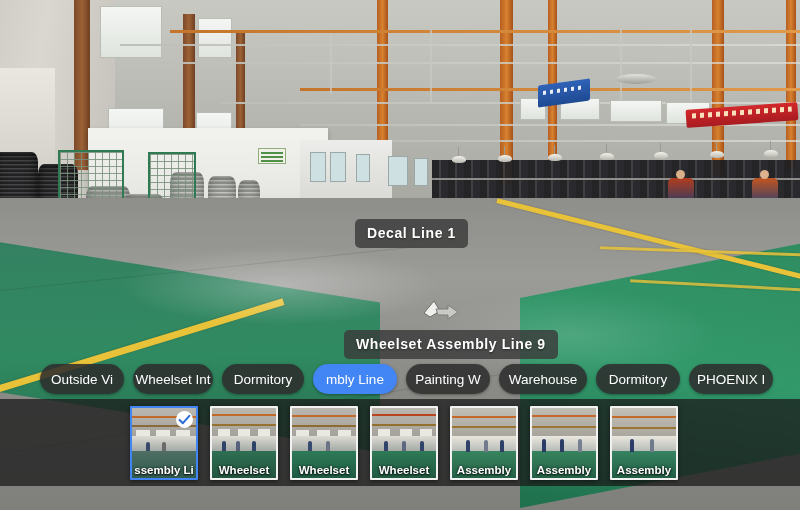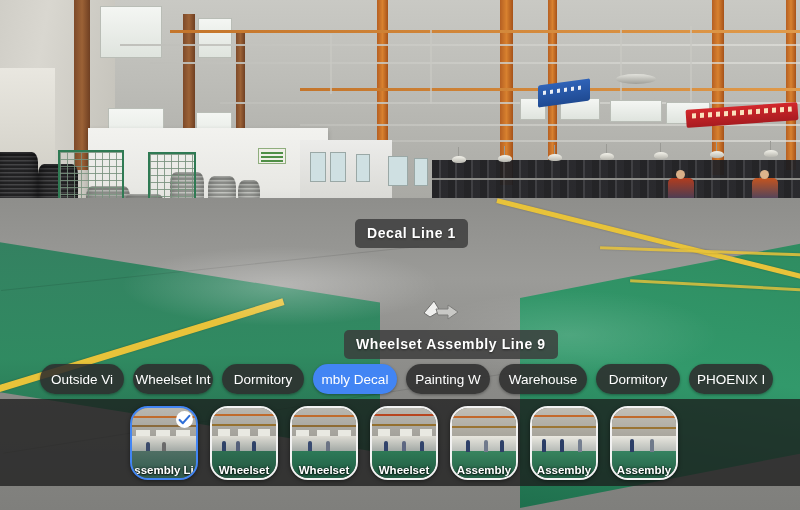--- a/index.html
+++ b/index.html
@@ -242,21 +242,21 @@
   .thumb-bar {
     position: absolute; left: 0; top: 399px; width: 800px; height: 87px;
     background: rgba(28,28,28,.76);
     display: flex; align-items: center;
     padding-left: 130px;
     gap: 12px;
   }
   .thumb {
     position: relative;
     width: 68px; height: 74px;
-    border-radius: 18px;
+    border-radius: 1px;
     border: 2px solid #f2f2f2;
     overflow: hidden;
     cursor: pointer;
     flex: 0 0 auto;
     box-shadow: 0 1px 4px rgba(0,0,0,.5);
     background: #6f7370;
   }
   .thumb.selected { border-color: #4285f4; }
   .thumb-img { position: absolute; inset: 0; overflow: hidden; }
   
@@ -421,21 +421,21 @@
       <path d="M18 16 L20 22 L30 22 L30 26 L40 19 L30 12 L30 16 Z" fill="#c9c9c6" stroke="#7d7d7a" stroke-width="1"></path>
     </svg>
   </div>
 
   <div class="hotspot" style="left:344px;top:330px;">Wheelset Assembly Line 9</div>
 
   <div class="pill-bar">
     <div class="pill w1">Outside Vi</div>
     <div class="pill w2">Wheelset Int</div>
     <div class="pill w3">Dormitory</div>
-    <div class="pill w4 selected">mbly Decal</div>
+    <div class="pill w4 selected">mbly Line</div>
     <div class="pill w6">Painting W</div>
     <div class="pill w5">Warehouse</div>
     <div class="pill w8">Dormitory</div>
     <div class="pill w7">PHOENIX I</div>
   </div>
 
   <div class="thumb-bar">
 
     <div class="thumb selected">
       <div class="thumb-img">

